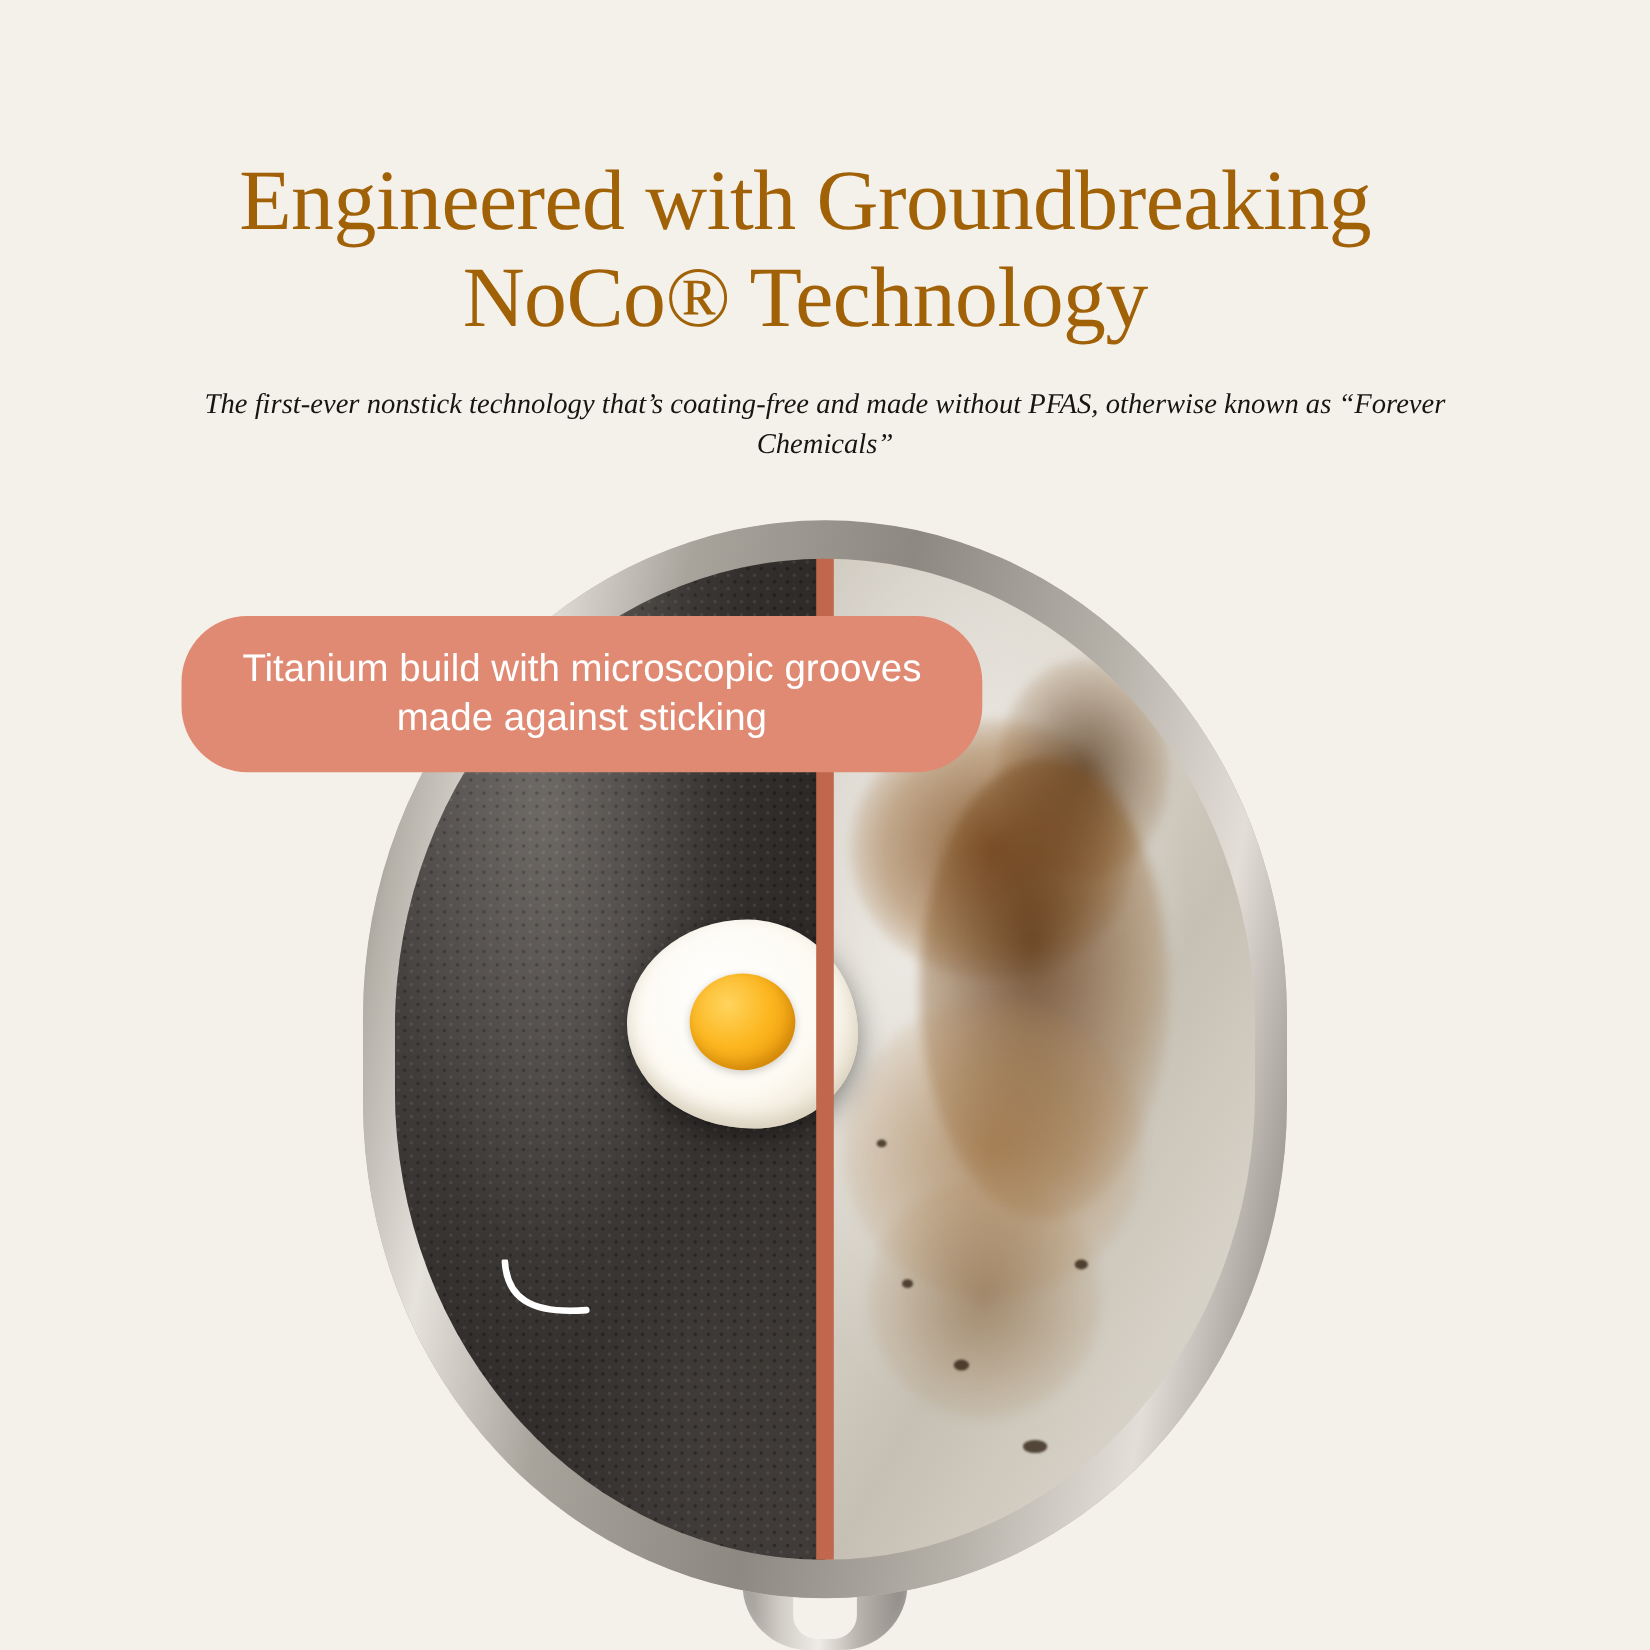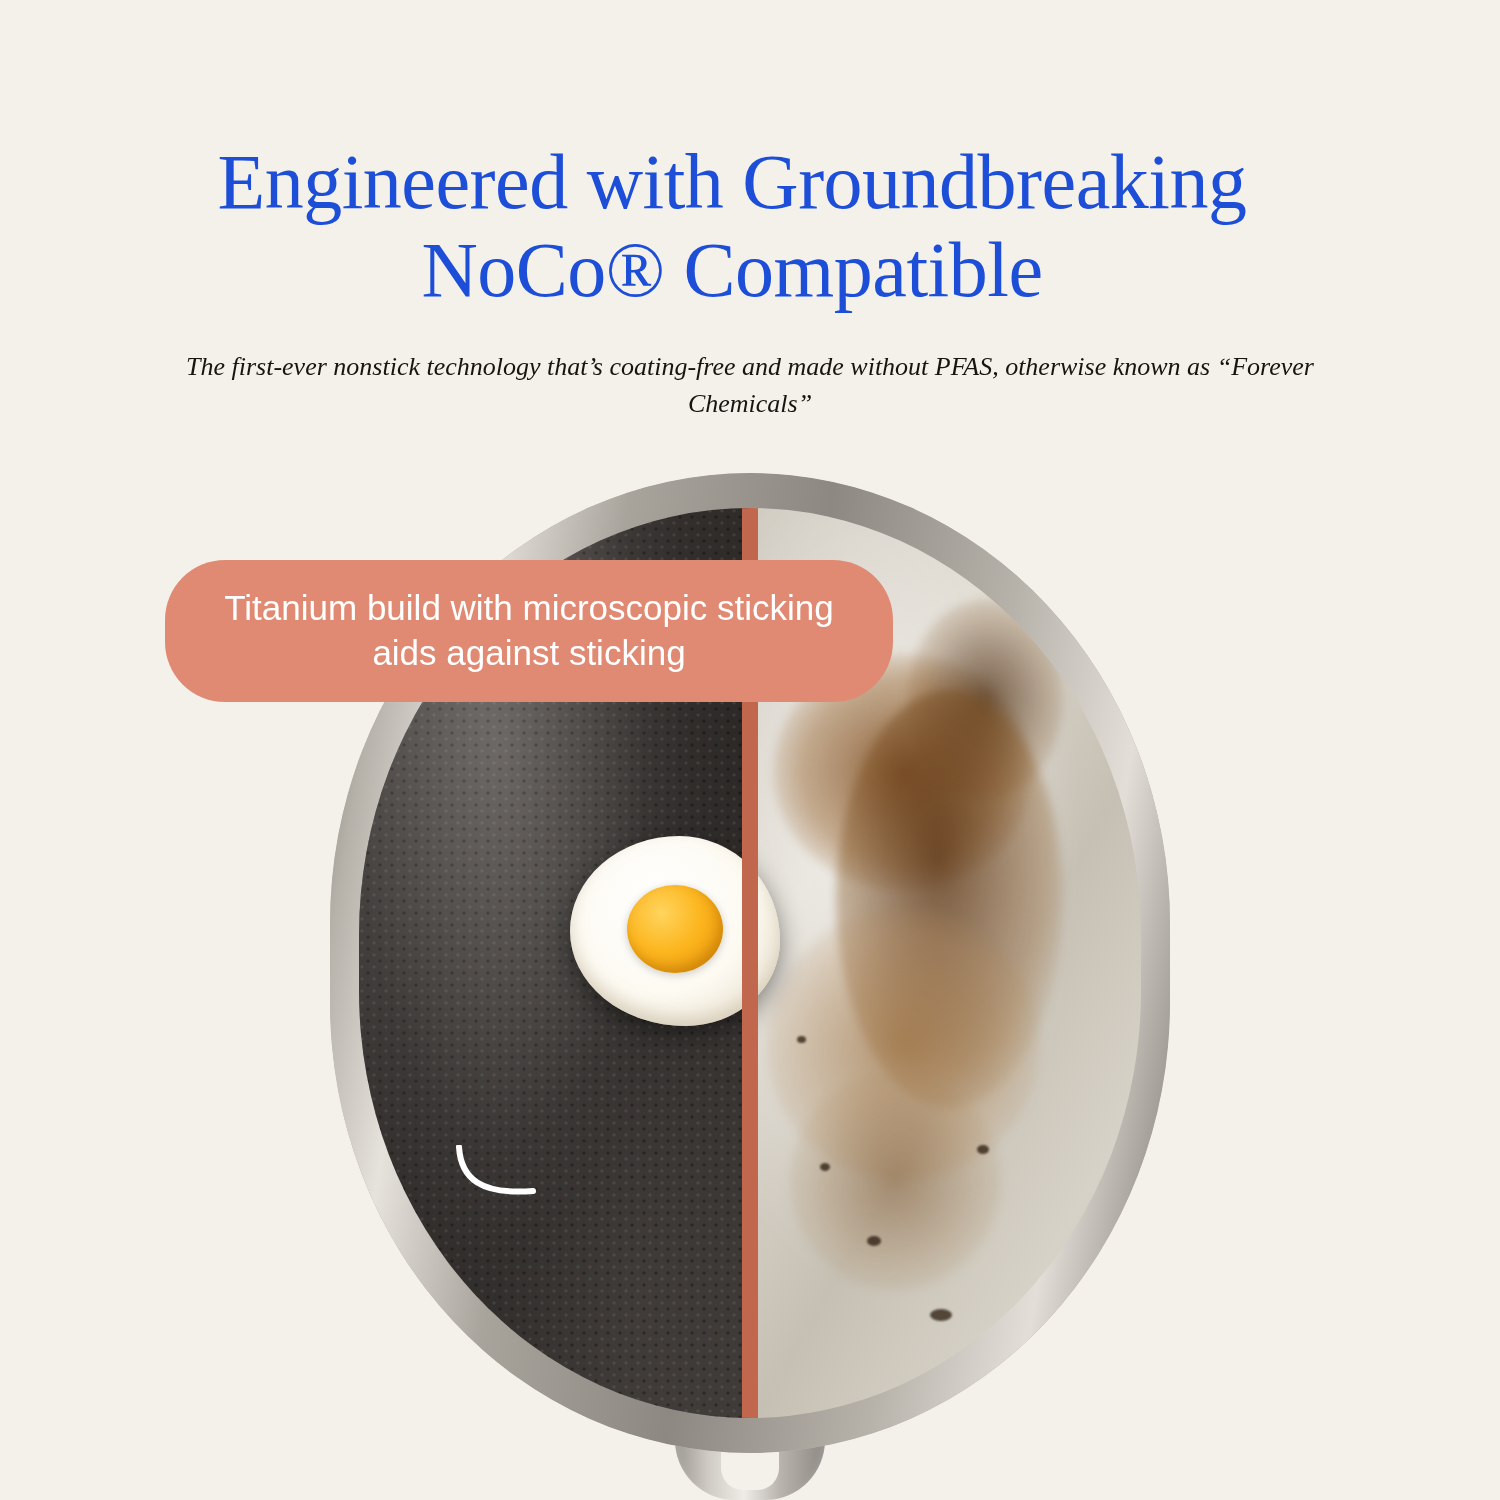--- a/index.html
+++ b/index.html
@@ -25,21 +25,21 @@
   
   .headline {
     position: absolute;
     top: 86px;
     left: 0;
     width: 1464px;
     text-align: center;
     font-family: "Liberation Serif", serif;
     font-size: 78px;
     line-height: 1.12;
-    color: #1d4ed8;
+    color: #a16207;
     letter-spacing: -0.5px;
     font-weight: 400;
   }
   .headline .line2 { display: block; }
 
   .subhead {
     position: absolute;
     top: 323px;
     left: 50%;
     transform: translateX(-50%);
@@ -261,21 +261,21 @@
     font-size: 35px;
   }
 </style>
 </head>
 <body>
 
 <div class="page">
 
   <h1 class="headline">
     <span>Engineered with Groundbreaking</span>
-    <span class="line2">NoCo® Compatible</span>
+    <span class="line2">NoCo® Technology</span>
   </h1>
 
   <p class="subhead">The first-ever nonstick technology that’s coating-free and made without PFAS, otherwise known as “Forever Chemicals”</p>
 
   <div class="pan-stage">
 
     <div class="handle"></div>
 
     <div class="pan">
       <div class="pan-rim"></div>
@@ -305,17 +305,17 @@
         <div class="divider"></div>
       </div>
     </div>
 
     <svg class="pointer" viewBox="0 0 90 60">
       <path d="M4 2 C 6 34, 26 50, 78 46" fill="none" stroke="#ffffff" stroke-width="6" stroke-linecap="round"></path>
     </svg>
   </div>
 
   <div class="callout callout-left">
-    <span>Titanium build with microscopic sticking aids against sticking</span>
+    <span>Titanium build with microscopic grooves made against sticking</span>
   </div>
 
 
 </div>
 
 </body></html>

